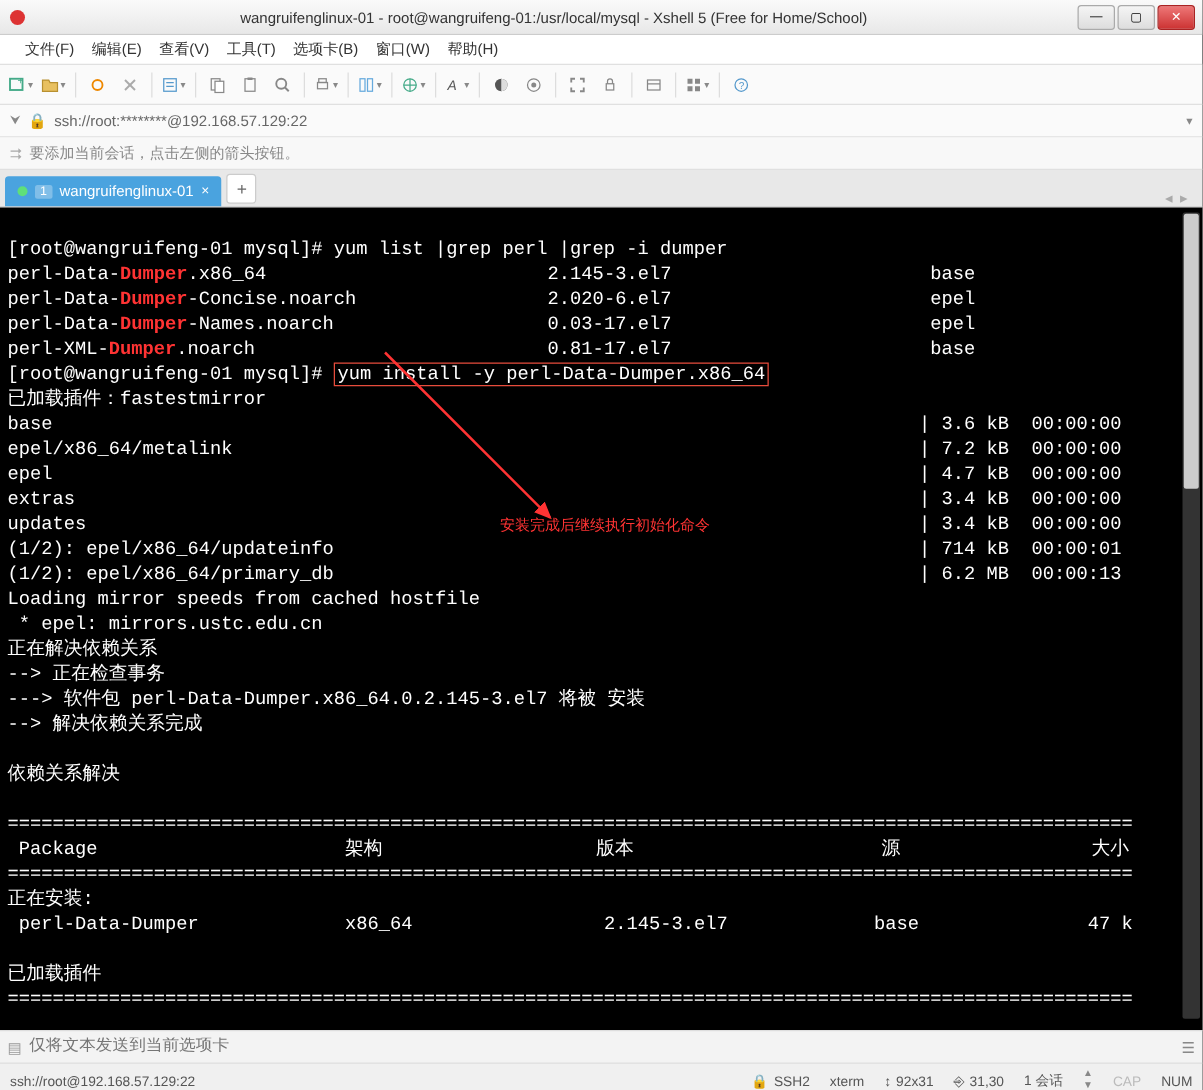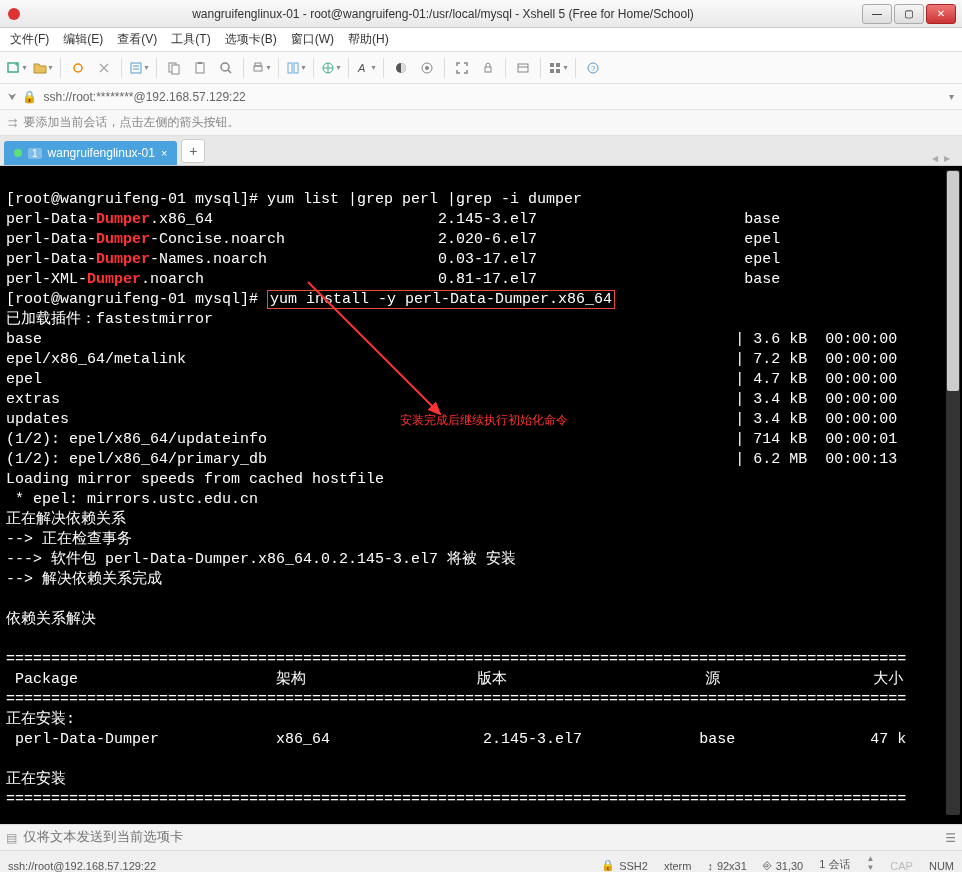--- a/index.html
+++ b/index.html
@@ -3,21 +3,21 @@
 <meta charset="utf-8">
 <style>
 * { margin: 0; padding: 0; box-sizing: border-box; }
 body { font-family: "Microsoft YaHei", Arial, sans-serif; font-size: 12px; background: #fff; width: 962px; height: 872px; overflow: hidden; display: flex; flex-direction: column; }
 .titlebar { background: linear-gradient(#fafafa, #e8e8e8); height: 28px; display: flex; align-items: center; padding: 0 6px; border-bottom: 1px solid #ccc; }
 .titlebar .icon { width: 16px; height: 16px; margin-right: 4px; color: #d33; }
 .titlebar .title { flex: 1; color: #333; font-size: 12px; text-align: center; }
 .winbtns { display: flex; gap: 0; }
 .winbtn { width: 30px; height: 20px; display: flex; align-items: center; justify-content: center; background: linear-gradient(#f5f5f5,#ddd); border: 1px solid #aaa; border-radius: 3px; margin-left: 2px; font-size: 10px; cursor: pointer; }
 .winbtn.close { background: linear-gradient(#e77,#c33); color: #fff; border-color: #a22; }
-.menubar { height: 24px; display: flex; align-items: center; padding: 0 10px; gap: 14px; border-bottom: 1px solid #e0e0e0; }
+.menubar { height: 24px; display: flex; align-items: center; padding: 0 20px; gap: 14px; border-bottom: 1px solid #e0e0e0; }
 .menubar span { cursor: pointer; color: #333; }
 .toolbar { height: 32px; display: flex; align-items: center; padding: 0 6px; gap: 4px; border-bottom: 1px solid #e0e0e0; background: #fafafa; }
 .toolbar .tbtn { width: 22px; height: 22px; display: flex; align-items: center; justify-content: center; cursor: pointer; color: #555; border-radius: 2px; }
 .toolbar .drop::after { content: "▾"; font-size: 8px; margin-left: 1px; color: #888; }
 .toolbar .sep { width: 1px; height: 20px; background: #ddd; margin: 0 2px; }
 .addressbar { height: 26px; display: flex; align-items: center; padding: 0 8px; gap: 6px; border-bottom: 1px solid #e0e0e0; background: #fafafa; }
 .addressbar .arrow { color: #888; cursor: pointer; font-size: 10px; }
 .addressbar .lock { color: #888; font-size: 12px; }
 .addressbar .addr { color: #666; flex: 1; }
 .hintbar { height: 26px; display: flex; align-items: center; padding: 0 8px; color: #888; border-bottom: 1px solid #e0e0e0; background: #f8f8f8; gap: 6px; }
@@ -249,21 +249,21 @@
 <span>--&gt; 解决依赖关系完成</span>
 
 <span>依赖关系解决</span>
 
 ====================================================================================================
 <span> Package</span>                      <span>架构</span>                   <span>版本</span>                      <span>源</span>                 <span>大小</span>
 ====================================================================================================
 <span>正在安装:</span>
 <span> perl-Data-Dumper</span>             <span>x86_64</span>                 <span>2.145-3.el7</span>             <span>base</span>               <span>47 k</span>
 
-<span>正在安装</span>
+<span>已加载插件</span>
 ====================================================================================================
 <svg class="arrow-svg" style="left:300px;top:108px;" width="160" height="150">
       <defs>
         <marker id="ah" markerWidth="8" markerHeight="8" refX="6" refY="3" orient="auto">
           <polygon points="0 0, 7 3, 0 6" fill="#ff3333"></polygon>
         </marker>
       </defs>
       <line x1="8" y1="8" x2="140" y2="140" stroke="#ff3333" stroke-width="2" marker-end="url(#ah)"></line>
     </svg>
 <span class="annotation" style="left:400px;top:244px;">安装完成后继续执行初始化命令</span>

